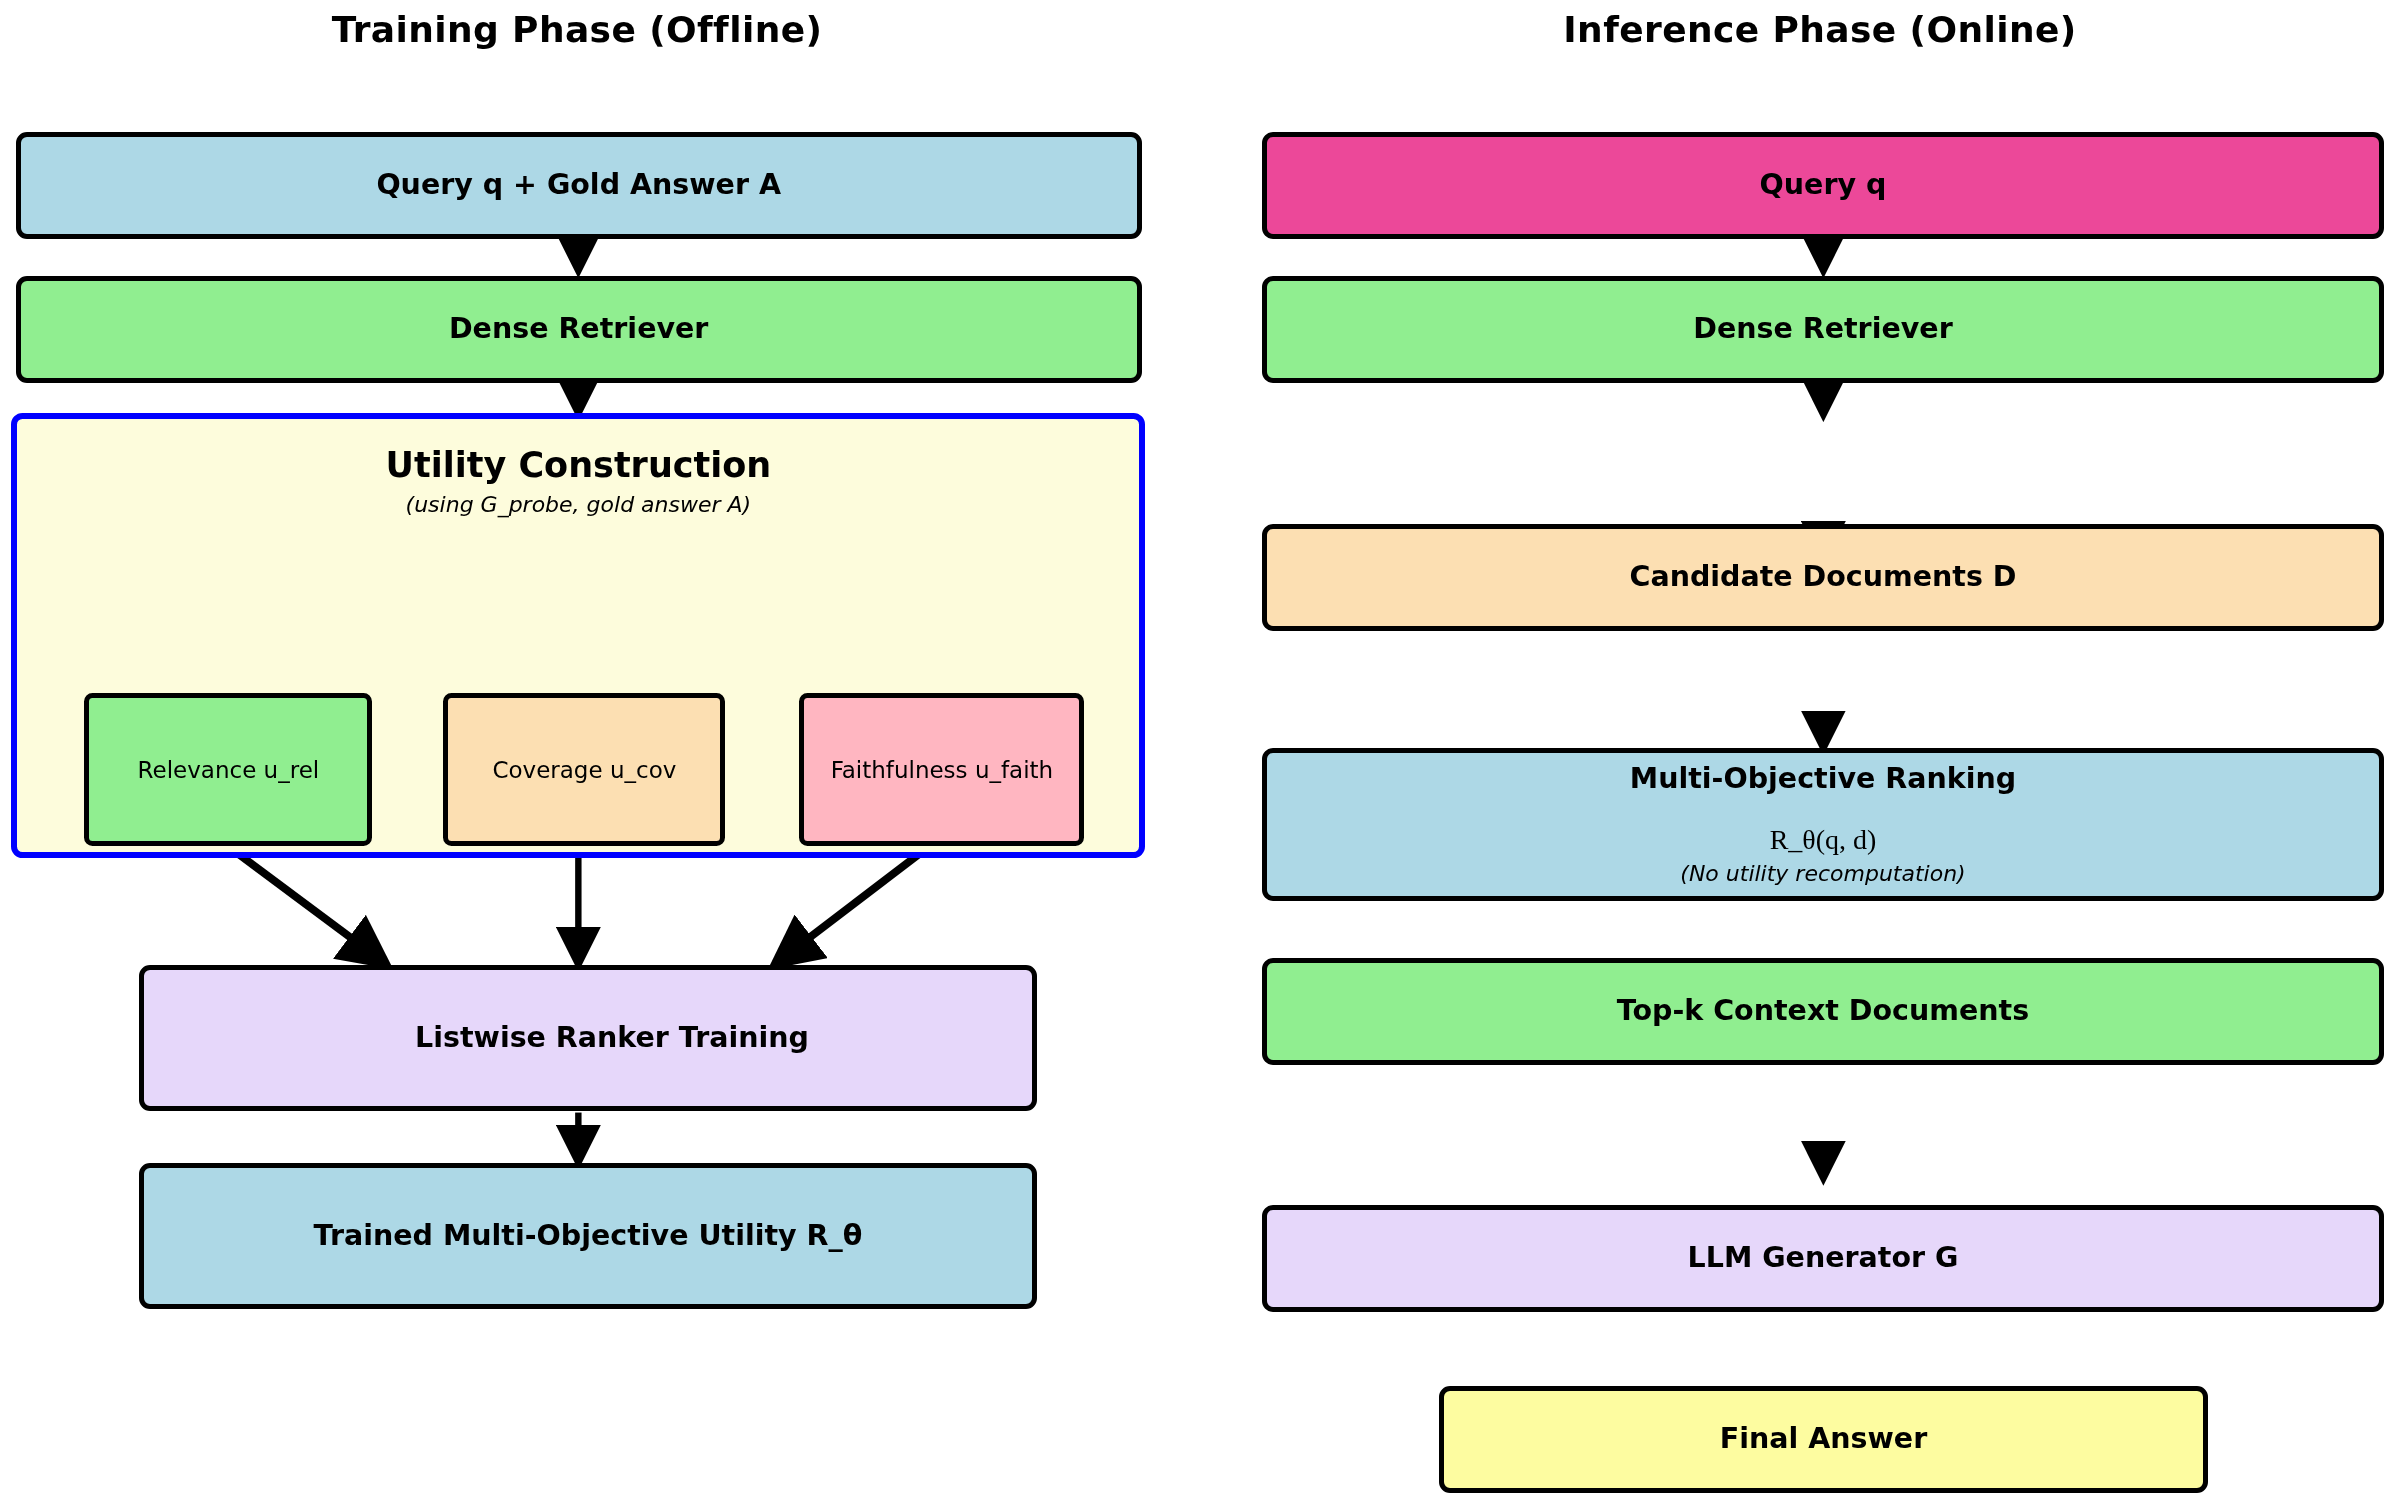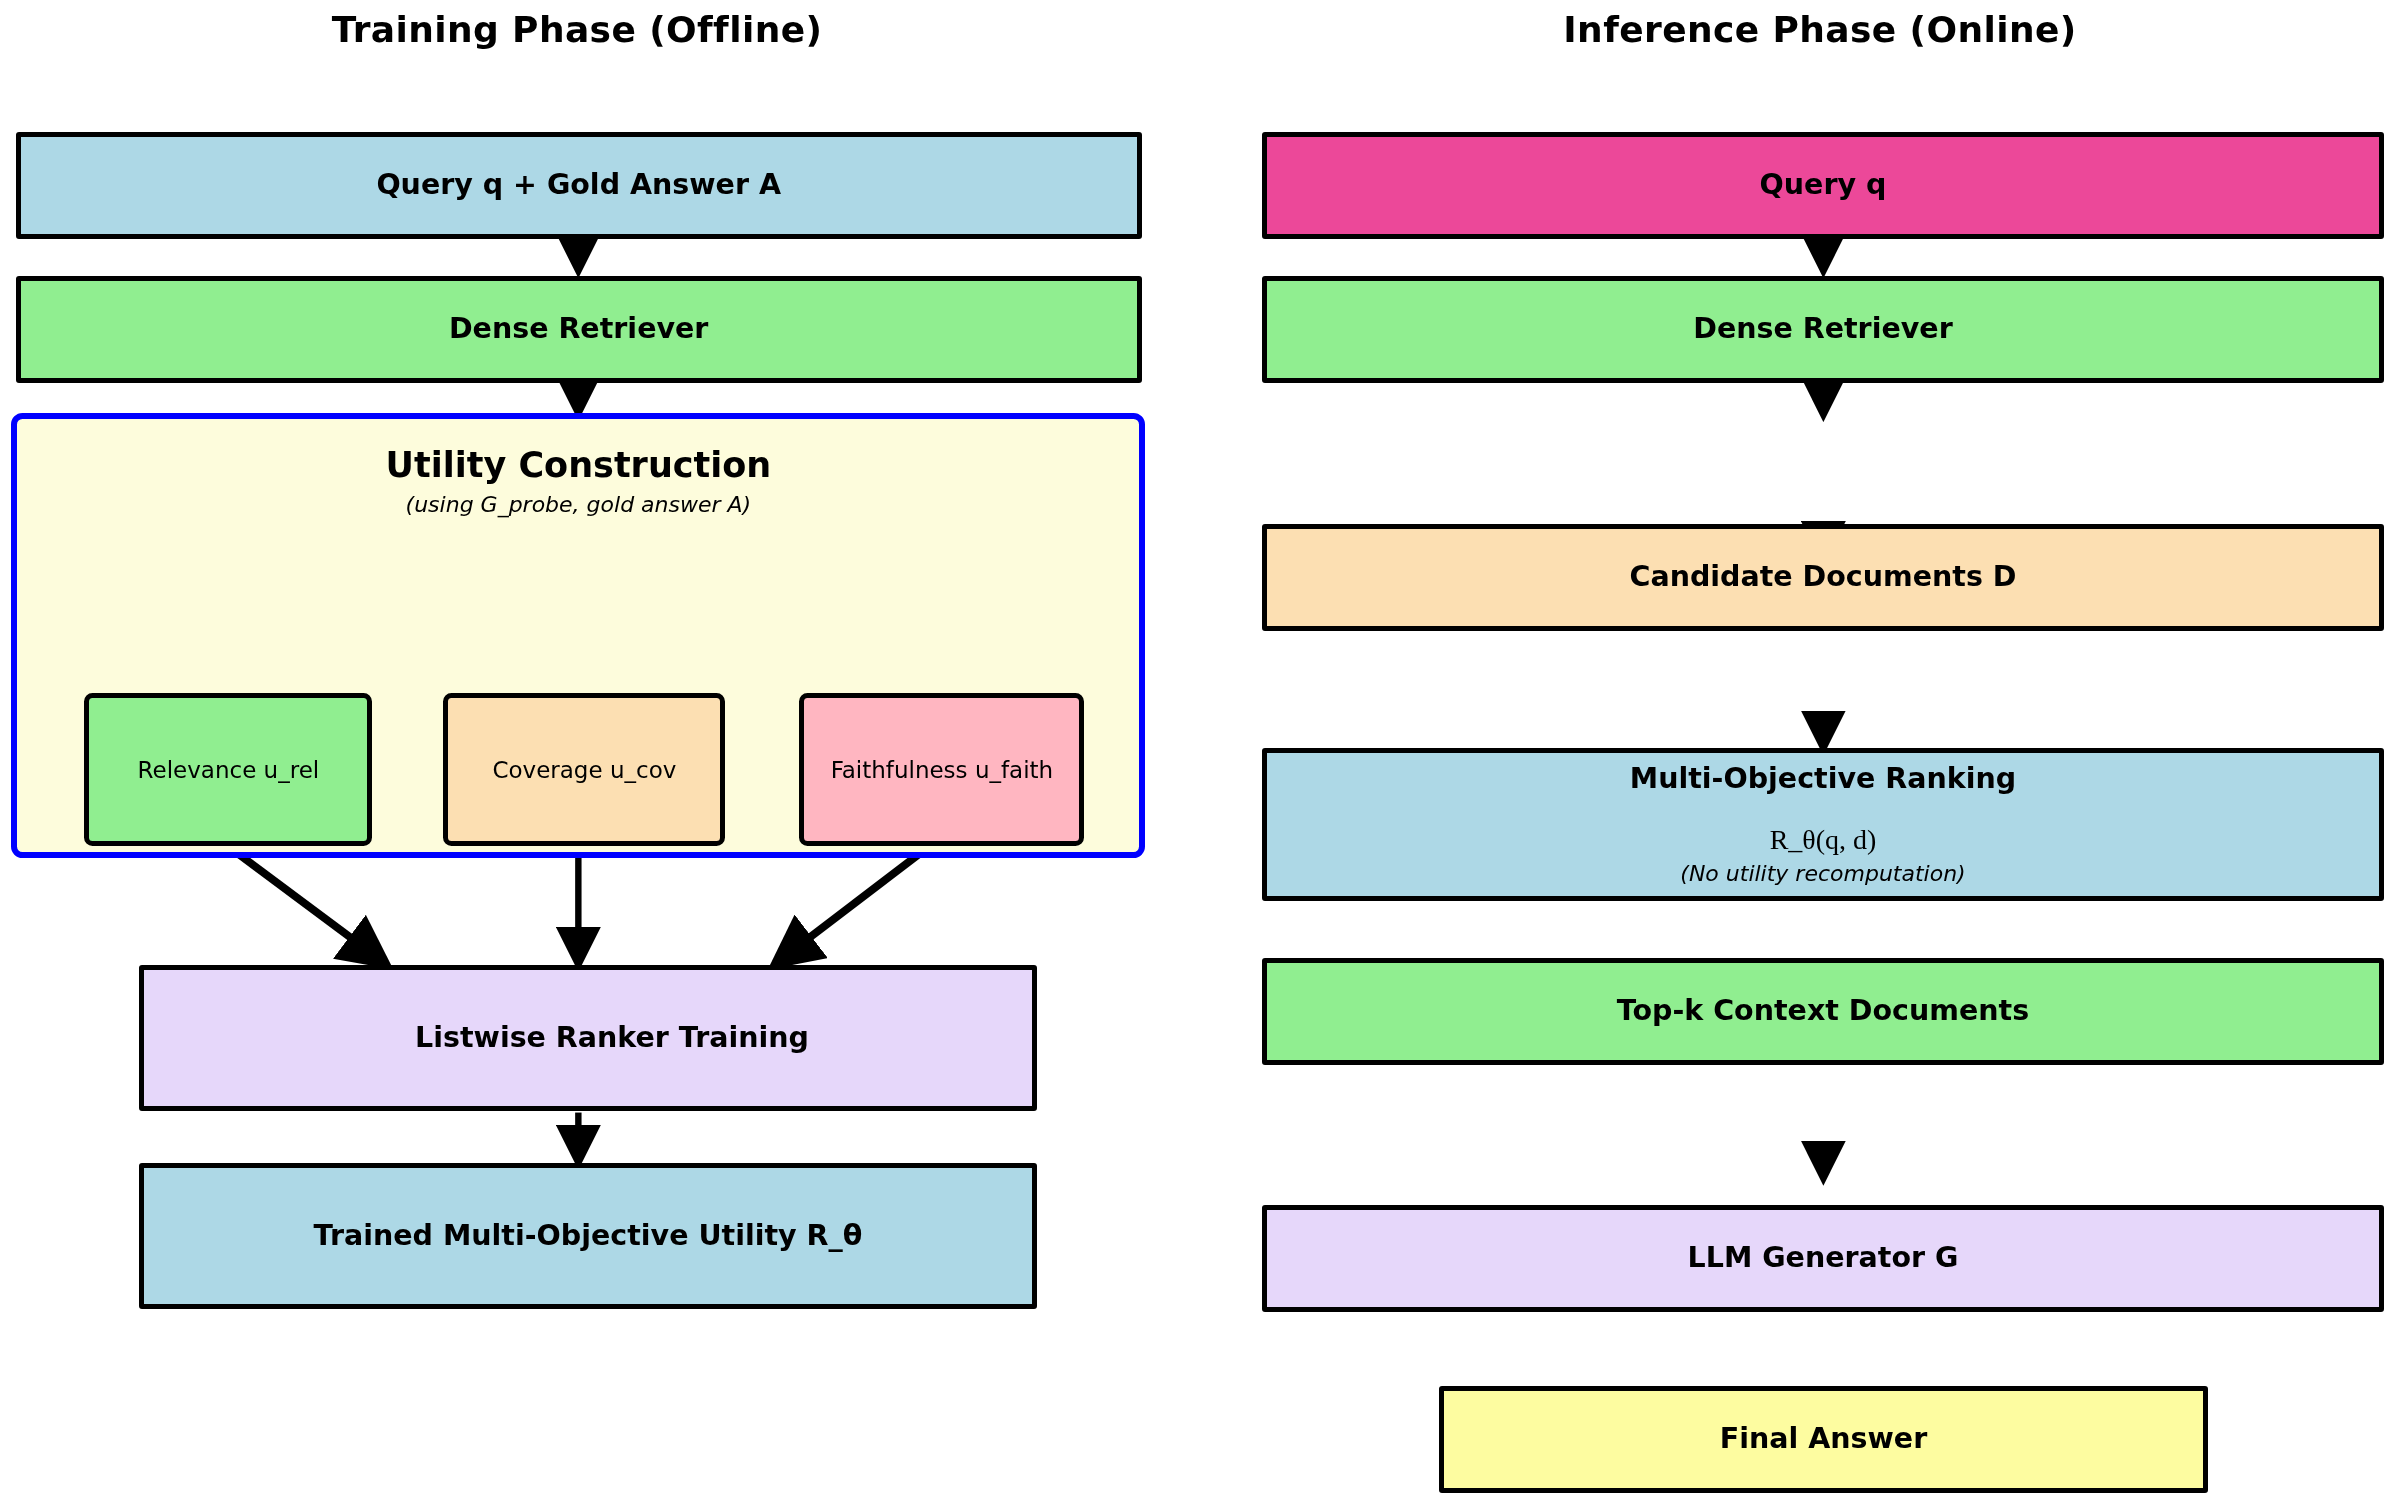--- a/index.html
+++ b/index.html
@@ -23,21 +23,21 @@
     font-size: 36px;
     color: #000000;
     text-align: center;
     white-space: nowrap;
     letter-spacing: 0.4px;
   }
   .node {
     position: absolute;
     box-sizing: border-box;
     border: 5px solid #000000;
-    border-radius: 3px;
+    border-radius: 11px;
     display: flex;
     flex-direction: column;
     align-items: center;
     justify-content: center;
     text-align: center;
     color: #000000;
   }
   .node .title {
     font-weight: bold;
     font-size: 28.5px;

